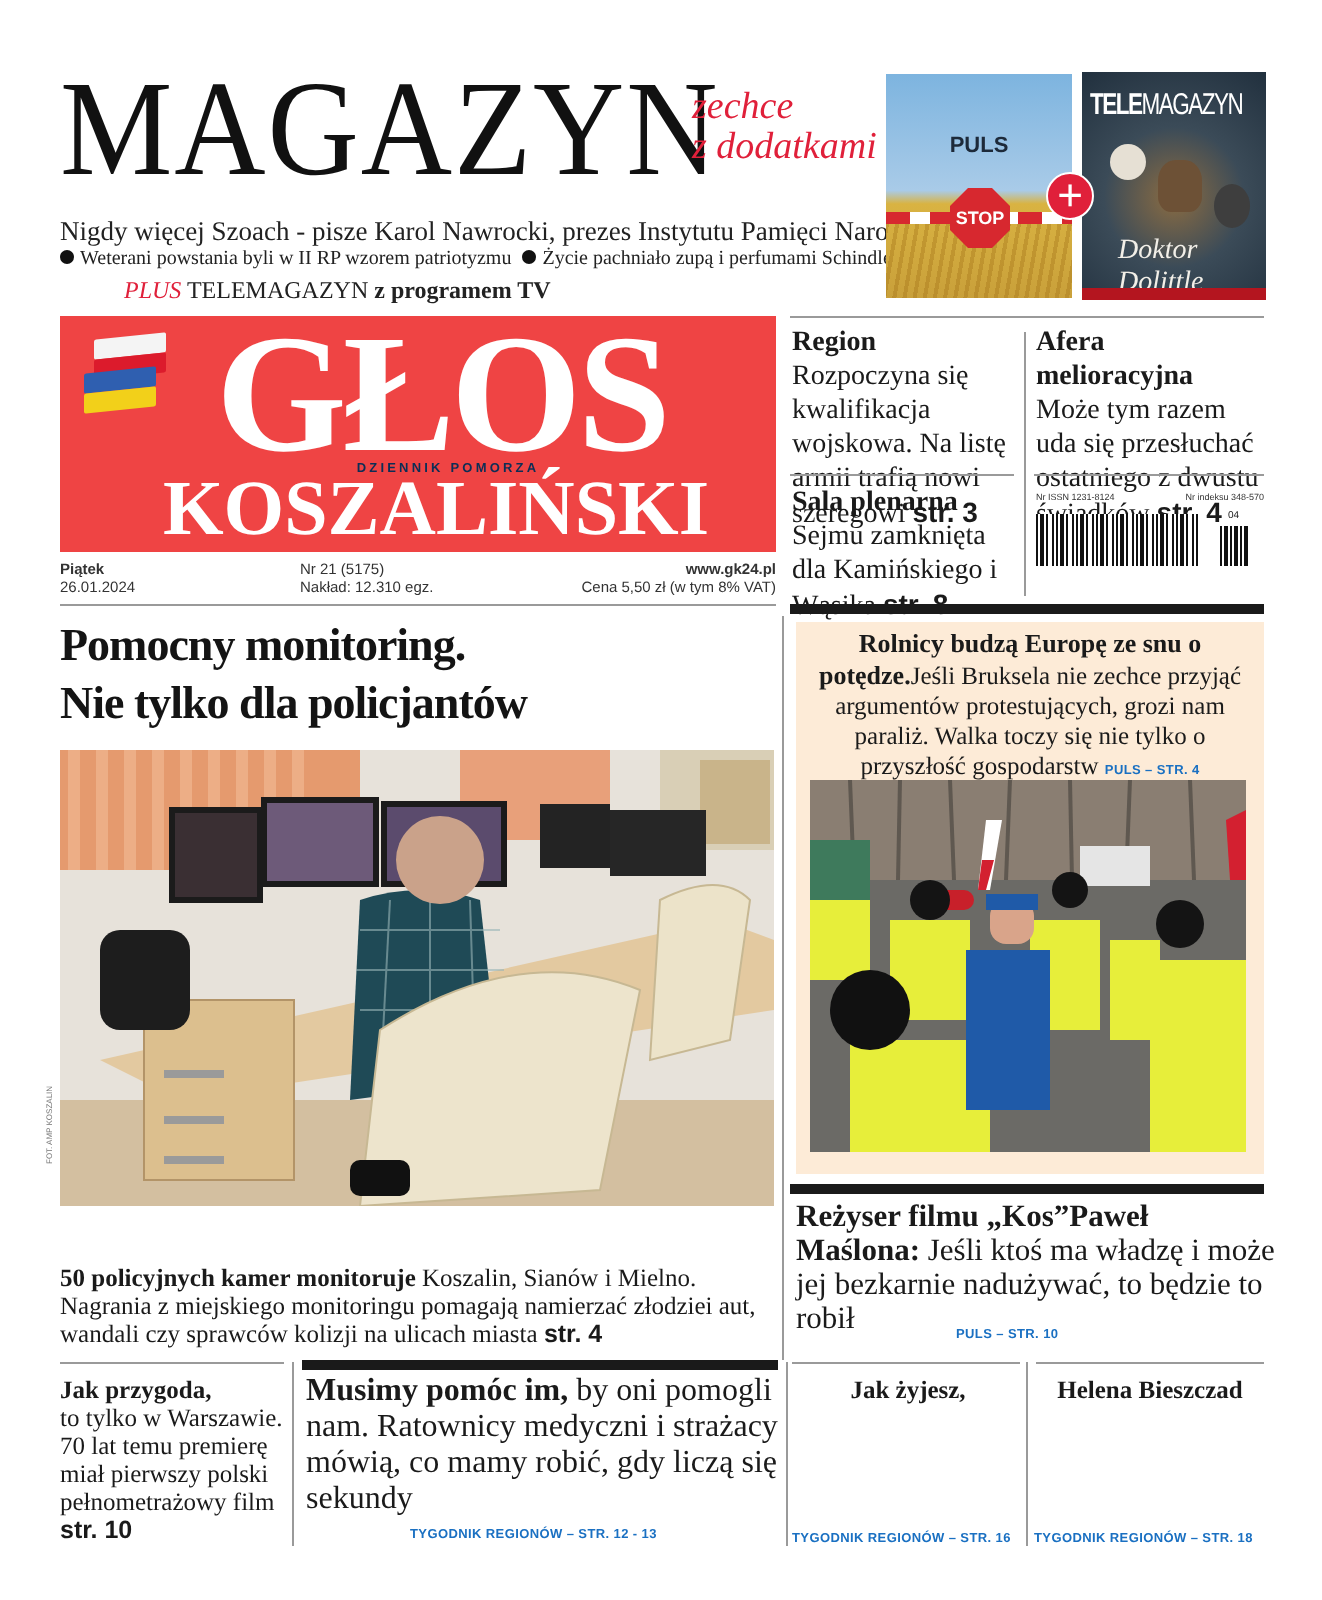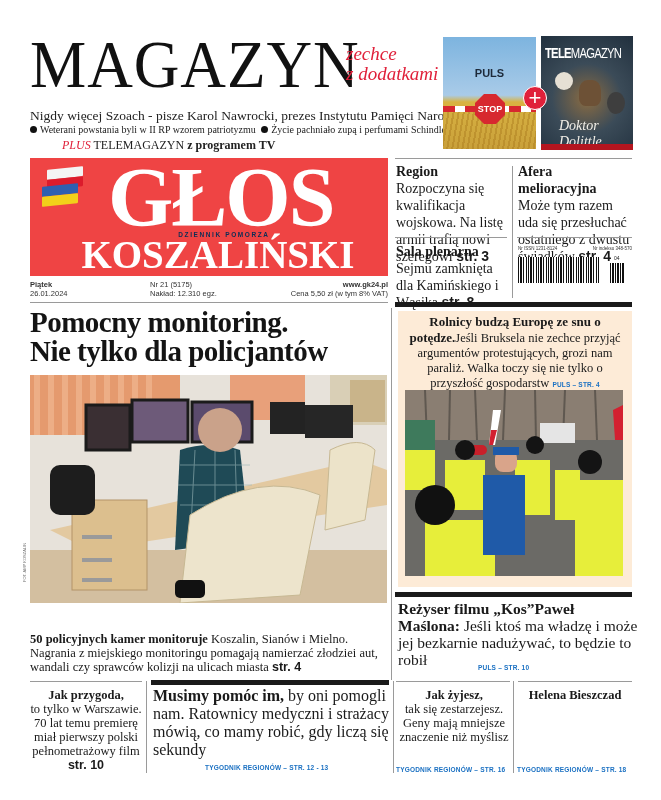--- a/index.html
+++ b/index.html
@@ -60,40 +60,40 @@
   .teaser .str { font-family: "Liberation Sans", sans-serif; font-weight: 700; text-align: center; }
 
   .barcode-wrap { left: 518px; top: 246px; width: 114px; height: 52px; }
   .issn { font-family: "Liberation Sans", sans-serif; font-size: 4.5px; color: #333; position: absolute; top: 0; }
   .bars { position: absolute; left: 0; top: 11px; width: 82px; height: 26px; background: repeating-linear-gradient(90deg, #111 0 1px, #fff 1px 2px, #111 2px 4px, #fff 4px 5px, #111 5px 6px, #fff 6px 8px, #111 8px 9px, #fff 9px 10px); }
   .bars2 { position: absolute; left: 92px; top: 17px; width: 14px; height: 20px; background: repeating-linear-gradient(90deg, #111 0 1px, #fff 1px 2px, #111 2px 4px, #fff 4px 5px); }
   .barnum { position: absolute; left: 0; top: 35px; font-family: "Liberation Mono", monospace; font-size: 7px; letter-spacing: 1.3px; color: #222; background: #fff; margin-top: 44px; }
   .bar04 { position: absolute; left: 96px; top: 9px; font-family: "Liberation Sans", sans-serif; font-size: 5px; color: #222; }
 
   
-  .headline { left: 30px; top: 308px; font-family: "Liberation Serif", serif; font-weight: 700; font-size: 29px; line-height: 29px; color: #141414; letter-spacing: -0.5px; }
+  .headline { left: 30px; top: 308px; font-family: "Liberation Serif", serif; font-weight: 700; font-size: 23px; line-height: 29px; color: #141414; letter-spacing: -0.5px; }
   .photo-main { left: 30px; top: 375px; width: 357px; height: 228px; overflow: hidden; background: #d8cab2; }
   .photo-credit { left: 22px; top: 582px; font-family: "Liberation Sans", sans-serif; font-size: 4px; color: #777; transform: rotate(-90deg); transform-origin: left top; white-space: nowrap; }
   .caption { left: 30px; top: 632px; width: 360px; font-size: 12.5px; line-height: 14px; color: #1a1a1a; }
   .caption b { font-weight: 700; }
   .caption .str { font-family: "Liberation Sans", sans-serif; font-weight: 700; }
 
   
   .farm-box { left: 398px; top: 311px; width: 234px; height: 276px; background: #fdebd7; }
   .farm-text { position: absolute; left: 4px; right: 4px; top: 3px; text-align: center; font-size: 12.5px; line-height: 15px; color: #1a1a1a; }
   .farm-text b { font-weight: 700; font-size: 13px; }
   .src { font-family: "Liberation Sans", sans-serif; font-weight: 700; color: #1a70c2; font-size: 6.5px; letter-spacing: 0.2px; }
   .photo-farm { position: absolute; left: 7px; top: 79px; width: 218px; height: 186px; overflow: hidden; background: #6a6e6a; }
 
   .film { left: 398px; top: 600px; width: 240px; font-size: 15.5px; line-height: 17px; color: #1a1a1a; }
   .film b { font-weight: 700; }
   .film-src { left: 478px; top: 664px; }
 
   
-  .bottom1 { left: 30px; top: 688px; width: 112px; text-align: center; font-size: 12.5px; line-height: 14px; }
+  .bottom1 { left: 30px; top: 688px; width: 112px; text-align: left; font-size: 12.5px; line-height: 14px; }
   .bottom1 b { font-weight: 700; }
   .bottom1 .str { font-family: "Liberation Sans", sans-serif; font-weight: 700; }
   .bottom2 { left: 153px; top: 687px; width: 236px; font-size: 16px; line-height: 18px; }
   .bottom2 b { font-weight: 700; }
   .bottom2-src { left: 205px; top: 764px; }
   .bottom3 { left: 397px; top: 688px; width: 114px; text-align: center; font-size: 12.5px; line-height: 14px; }
   .bottom3 b { font-weight: 700; }
   .bottom3-src { left: 396px; top: 766px; }
   .bottom4 { left: 518px; top: 688px; width: 114px; text-align: center; font-size: 12.5px; line-height: 14px; }
   .bottom4 b { font-weight: 700; }
@@ -311,20 +311,19 @@
   <span class="str">str. 10</span>
 </div>
 <div class="abs bottom2">
   <b>Musimy pomóc im,</b>
   <span>by oni pomogli nam. Ratownicy medyczni i strażacy mówią, co mamy robić, gdy liczą się sekundy</span>
 </div>
 <div class="abs src bottom2-src">TYGODNIK REGIONÓW – STR. 12 - 13</div>
 
 <div class="abs bottom3">
   <b>Jak żyjesz,</b><br>
-  <span>tak się zestarzejesz. Geny mają mniejsze znaczenie niż myślisz</span>
 </div>
 <div class="abs src bottom3-src">TYGODNIK REGIONÓW – STR. 16</div>
 
 <div class="abs bottom4">
   <b>Helena Bieszczad</b><br>
 </div>
 <div class="abs src bottom4-src">TYGODNIK REGIONÓW – STR. 18</div>
 
 </body></html>

